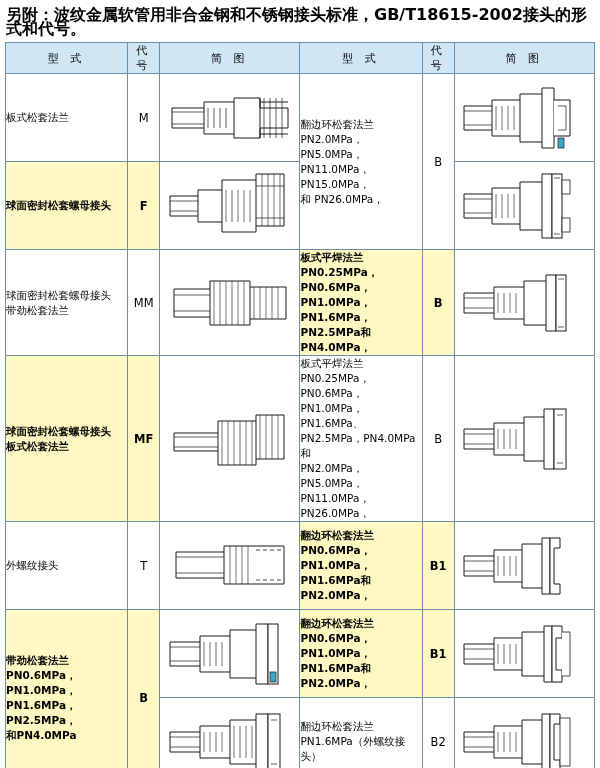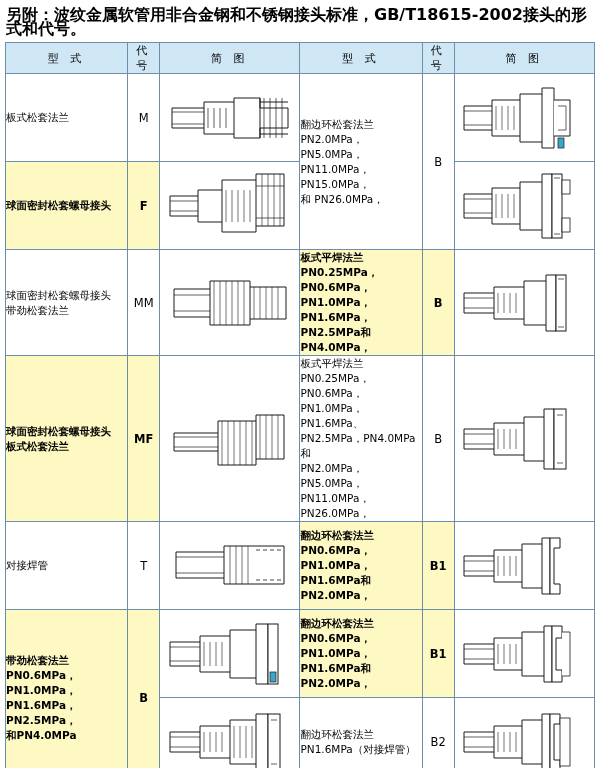--- a/index.html
+++ b/index.html
@@ -248,21 +248,21 @@
               <path d="M99 16 L105 16 M99 64 L105 64" stroke-width="0.7"></path>
               <path d="M6 35 L36 35 M6 45 L36 45" stroke-width="0.7"></path>
               <path d="M40 30 L40 50 M46 30 L46 50 M52 30 L52 50 M58 30 L58 50" stroke-width="0.6"></path>
             </g>
           </svg>
         </td>
       </tr>
 
       <tr style="height:88px">
         <td class="cell-name white">
-          <span class="nm-line">对接焊管</span>
+          <span class="nm-line">外螺纹接头</span>
         </td>
         <td class="cell-code white">T</td>
         <td class="figcell">
           <svg width="132" height="80" viewBox="0 0 132 80">
             <g stroke="#1a1a1a" fill="#fff" stroke-width="1">
               <path d="M12 26 L60 26 L60 20 L120 20 L120 58 L60 58 L60 52 L12 52 Z"></path>
               <path d="M60 26 L60 52"></path>
               <path d="M12 31 L60 31 M12 47 L60 47" stroke-width="0.7"></path>
               <path d="M66 20 L66 58 M72 20 L72 58 M78 20 L78 58 M84 20 L84 58" stroke-width="0.6"></path>
               <path d="M92 24 L118 24" stroke-dasharray="4 3" stroke-width="0.8"></path>
@@ -341,21 +341,21 @@
               <path d="M107 18 L113 18 M107 62 L113 62" stroke-width="0.7"></path>
               <path d="M6 35 L36 35 M6 45 L36 45" stroke-width="0.7"></path>
               <path d="M40 30 L40 50 M46 30 L46 50 M52 30 L52 50 M58 30 L58 50" stroke-width="0.6"></path>
               <path d="M70 24 L70 56 M76 24 L76 56 M82 24 L82 56 M88 24 L88 56" stroke-width="0.6"></path>
             </g>
           </svg>
         </td>
 
         <td class="cell-name white">
           <span class="nm-line">翻边环松套法兰</span>
-          <span class="nm-line">PN1.6MPa（对接焊管）</span>
+          <span class="nm-line">PN1.6MPa（外螺纹接头）</span>
         </td>
         <td class="cell-code white">B2</td>
         <td class="figcell">
           <svg width="132" height="80" viewBox="0 0 132 80">
             <g stroke="#1a1a1a" fill="#fff" stroke-width="1">
               <path d="M6 30 L36 30 L36 24 L64 24 L64 18 L84 18 L84 12 L92 12 L92 68 L84 68 L84 62 L64 62 L64 56 L36 56 L36 50 L6 50 Z"></path>
               <path d="M36 30 L36 50 M64 24 L64 56 M84 18 L84 62"></path>
               <path d="M92 12 L102 12 L102 22 L96 22 L96 58 L102 58 L102 68 L92 68 Z" fill="#fff"></path>
               <rect x="102" y="16" width="10" height="48" fill="#fff" stroke-width="0.8"></rect>
               <path d="M6 35 L36 35 M6 45 L36 45" stroke-width="0.7"></path>

